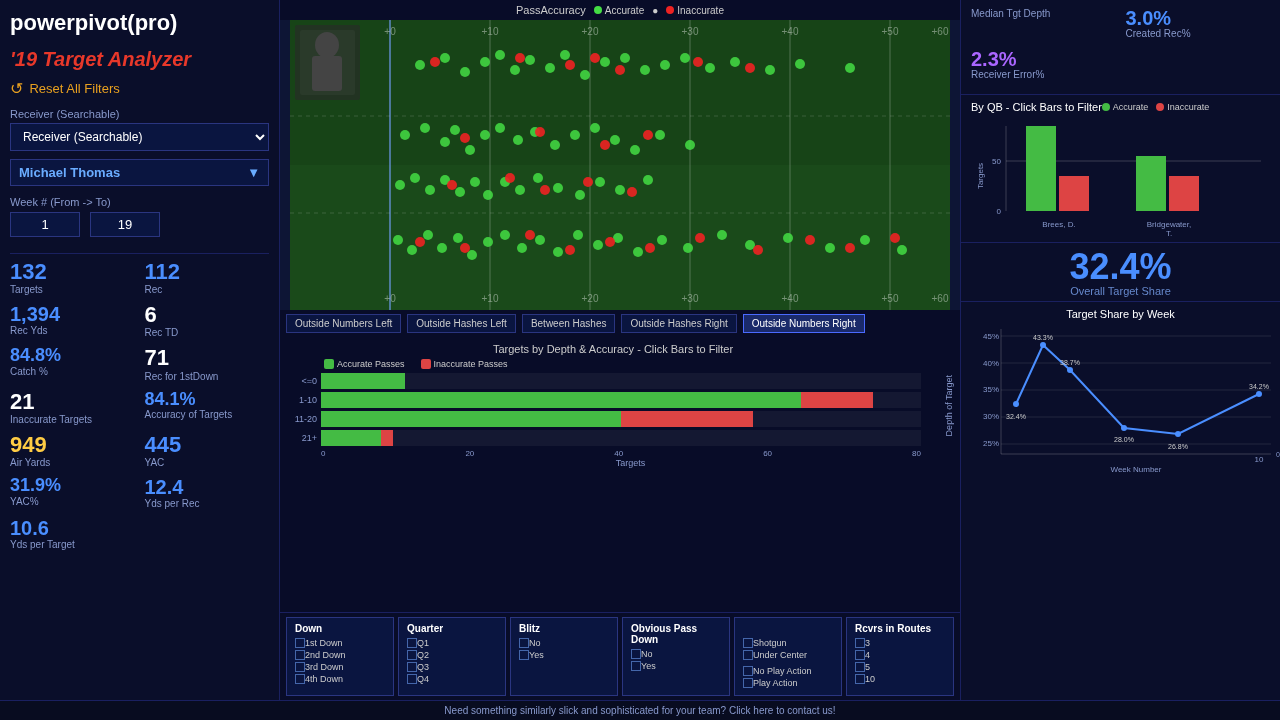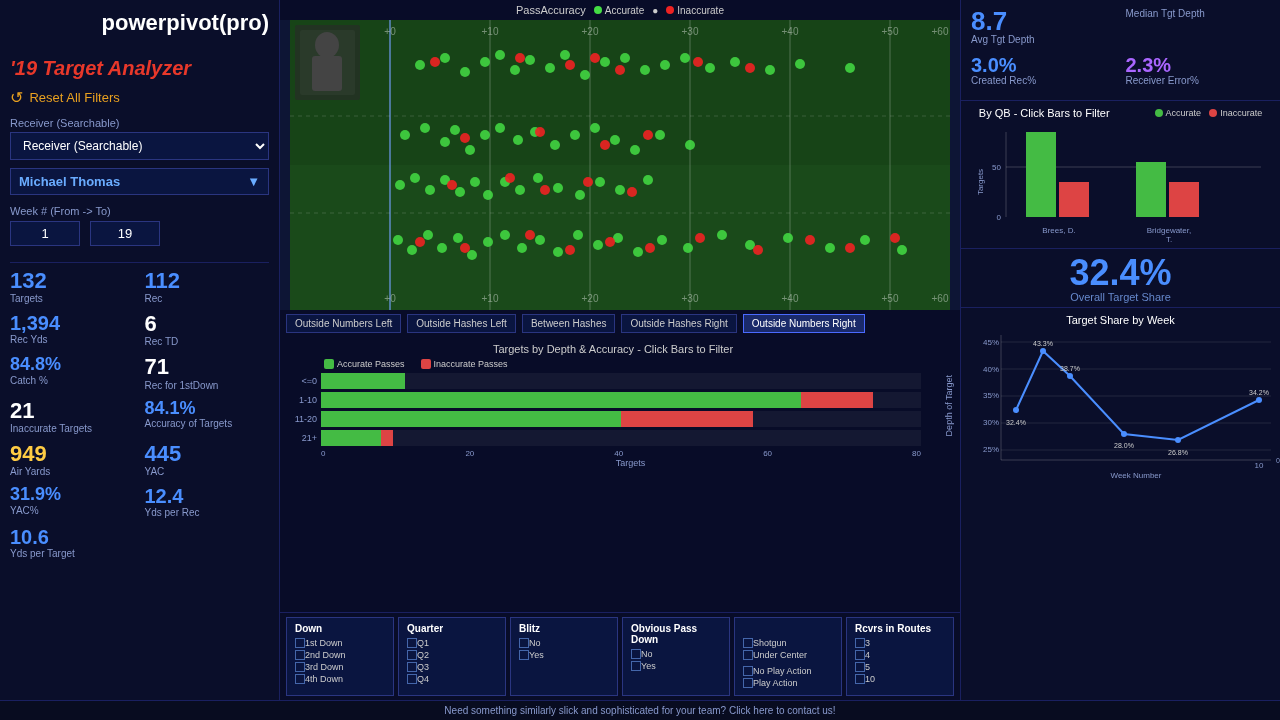--- a/index.html
+++ b/index.html
@@ -25,22 +25,21 @@
       border-right: 1px solid #1a2060;
       display: flex;
       flex-direction: column;
       padding: 10px;
       flex-shrink: 0;
     }
     .logo {
       font-size: 22px;
       font-weight: bold;
       color: #fff;
-      margin-bottom: 21px;
-      text-align: right;
+      margin-bottom: 12px;
     }
     .title-analyzer {
       color: #e8382a;
       font-size: 20px;
       font-weight: bold;
       font-style: italic;
       margin-bottom: 8px;
     }
     .reset-btn {
       display: flex;
@@ -711,38 +710,34 @@
             <span>10</span>
           </div>
       </div>
     </div>
   </div>
 
   <div class="right-panel">
 
     <div class="right-top">
       <div>
-        <div class="metric-value">8.7</div>
-        <div class="metric-label">Avg Tgt Depth</div>
-      </div>
-      <div>
         <div class="metric-label">Median Tgt Depth</div>
       </div>
       <div>
         <div class="metric-value" style="font-size:20px;">3.0%</div>
         <div class="metric-label">Created Rec%</div>
       </div>
       <div>
         <div class="metric-value purple" style="font-size:20px;">2.3%</div>
         <div class="metric-label">Receiver Error%</div>
       </div>
     </div>
 
     <div class="qb-chart-section">
-      <div style="display:flex;justify-content:center;align-items:center;gap:45px;">
+      <div style="display:flex;justify-content:flex-start;align-items:center;">
         <span class="qb-title">By QB - Click Bars to Filter</span>
         <div class="qb-legend">
           <span style="display:flex;align-items:center;gap:3px;">
             <span style="width:8px;height:8px;border-radius:50%;background:#44bb44;display:inline-block;"></span>
             <span style="font-size:9px;color:#ccc">Accurate</span>
           </span>
           <span style="display:flex;align-items:center;gap:3px;">
             <span style="width:8px;height:8px;border-radius:50%;background:#dd4444;display:inline-block;"></span>
             <span style="font-size:9px;color:#ccc">Inaccurate</span>
           </span>

